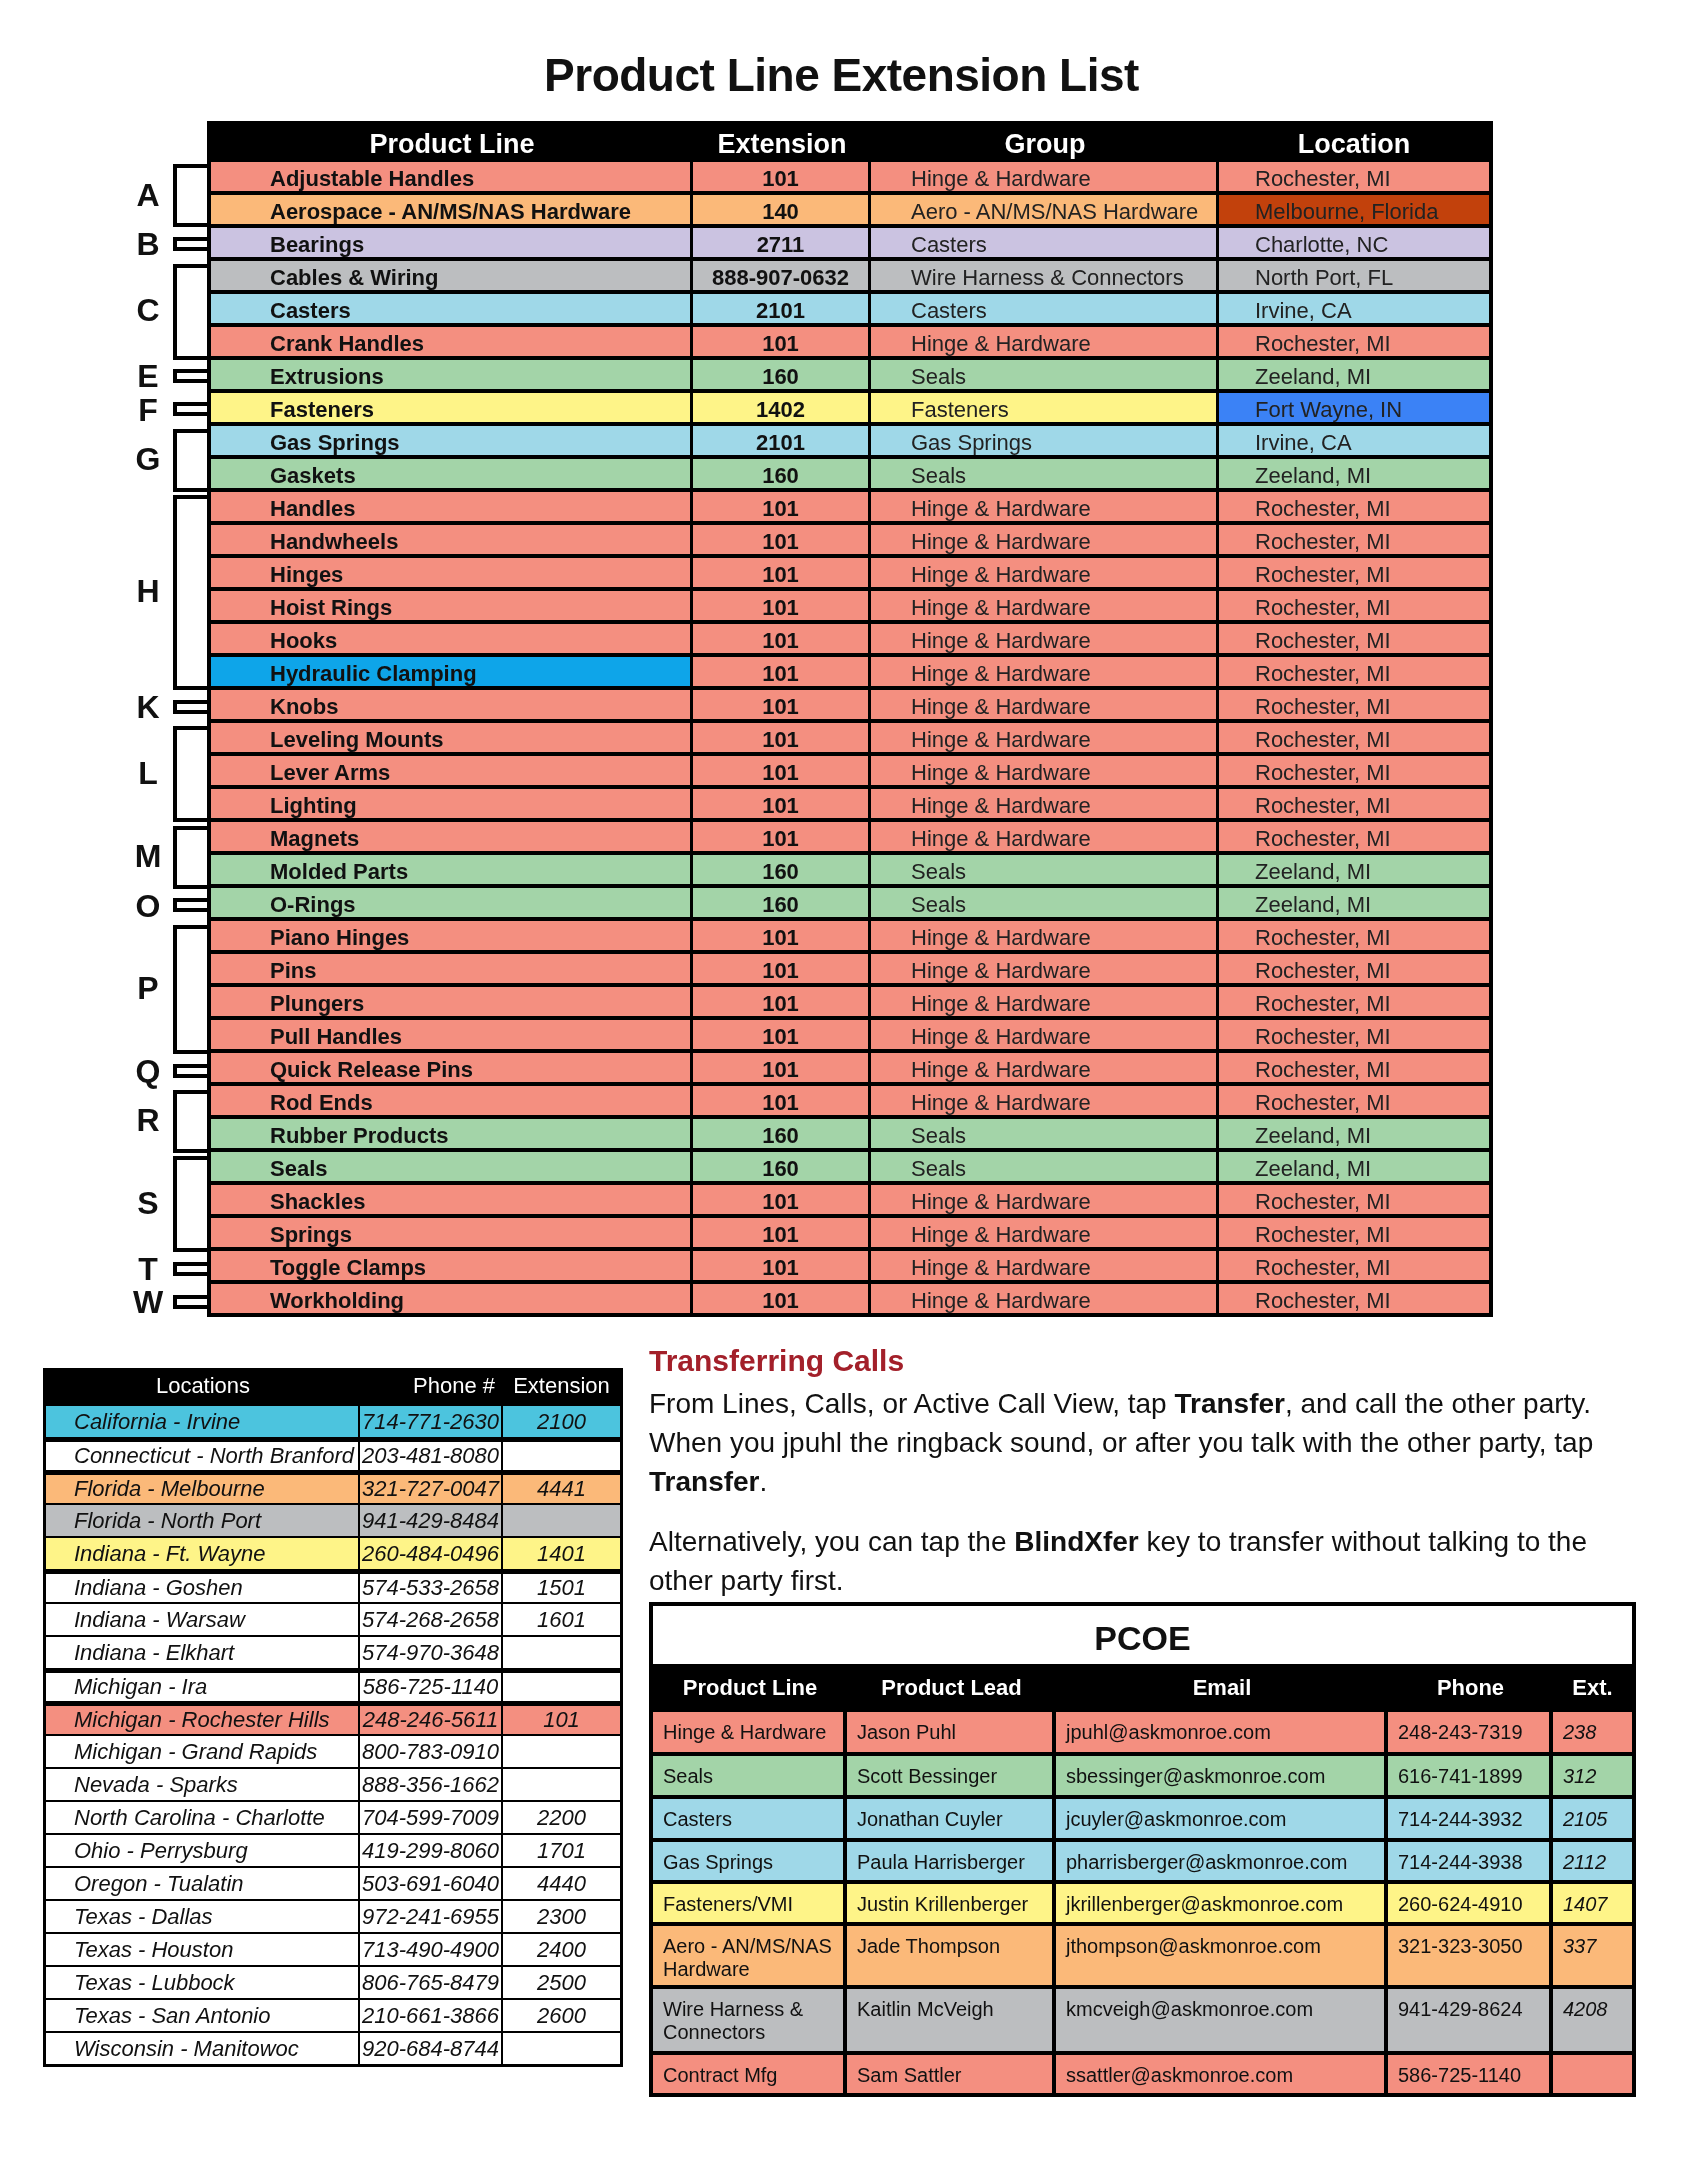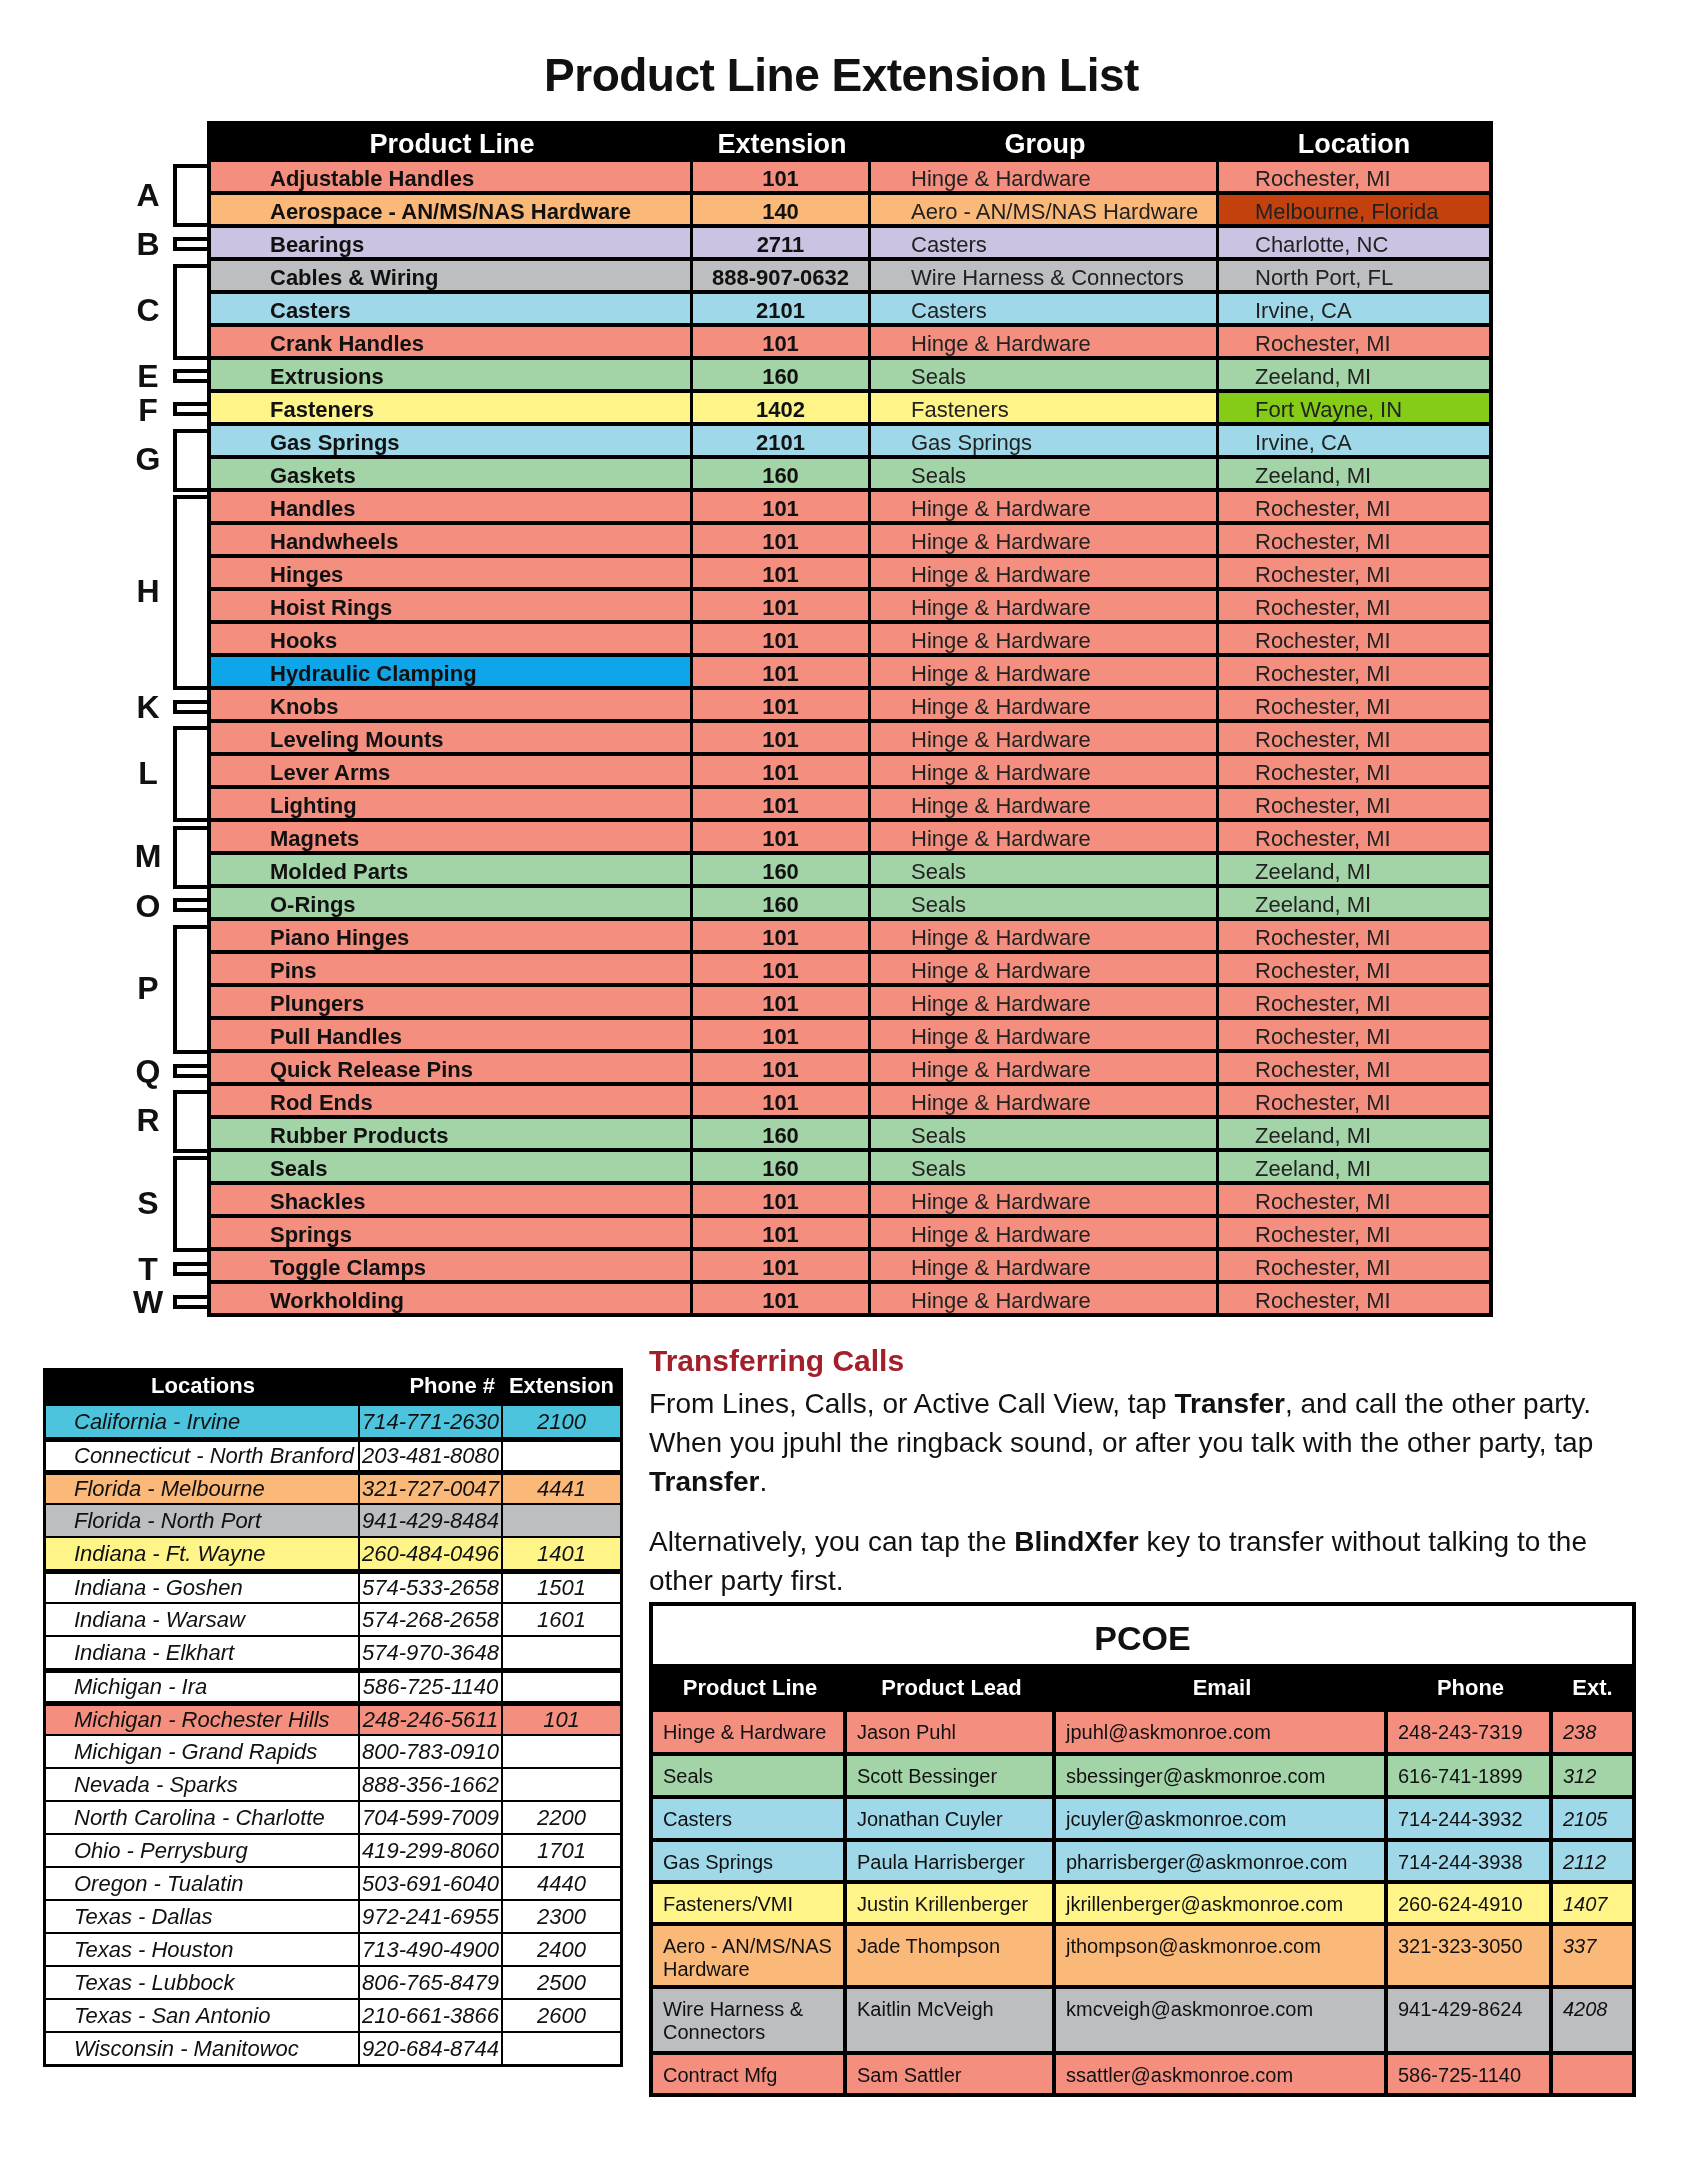--- a/index.html
+++ b/index.html
@@ -16,21 +16,21 @@
   .mrow .c1 { padding-left:59px; font-weight:bold; border-right:3px solid #000; }
   .mrow .c2 { justify-content:center; font-weight:bold; border-right:3px solid #000; }
   .mrow .c3 { padding-left:40px; border-right:3px solid #000; color:#222; }
   .mrow .c4 { padding-left:36px; color:#222; }
 
   .letter { position:absolute; left:133px; width:30px; text-align:center; font-weight:bold; font-size:32px; line-height:1; }
   .bracket { position:absolute; left:173px; width:34px; border:4px solid #000; border-right:none; box-sizing:border-box; }
 
   
   .loc { position:absolute; left:43px; top:1368px; width:580px; border:3px solid #000; border-top:none; box-sizing:border-box; }
-  .lhead { display:grid; grid-template-columns:314px 143px 1fr; height:36px; background:#000; color:#fff; font-weight:bold; font-size:22px; align-items:center; }
+  .lhead { display:grid; grid-template-columns:314px 143px 1fr; height:36px; background:#000; color:#fff; font-weight:normal; font-size:22px; align-items:center; }
   .lhead div { text-align:center; }
   .lhead .lh2 { text-align:right; padding-right:8px; }
   .lrow { display:grid; grid-template-columns:314px 143px 1fr; height:31px; border-top:2px solid #000; font-size:22px;font-style:italic; }
   .lrow.thick { border-top:5px solid #000; height:28px; }
   .lrow > div { display:flex; align-items:center; white-space:nowrap; overflow:hidden; }
   .lrow .l1 { padding-left:28px; border-right:2px solid #000; }
   .lrow .l2 { justify-content:center; border-right:2px solid #000; }
   .lrow .l3 { justify-content:center; }
 
   
@@ -99,21 +99,21 @@
       <div class="mrow" style="background: rgb(0, 0, 0);">
         <div class="c1" style="background: rgb(163, 212, 168);">Extrusions</div>
         <div class="c2" style="background: rgb(163, 212, 168);">160</div>
         <div class="c3" style="background: rgb(163, 212, 168);">Seals</div>
         <div class="c4" style="background: rgb(163, 212, 168);">Zeeland, MI</div>
       </div>
       <div class="mrow" style="background: rgb(0, 0, 0);">
         <div class="c1" style="background: rgb(254, 244, 136);">Fasteners</div>
         <div class="c2" style="background: rgb(254, 244, 136);">1402</div>
         <div class="c3" style="background: rgb(254, 244, 136);">Fasteners</div>
-        <div class="c4" style="background: #84cc16;">Fort Wayne, IN</div>
+        <div class="c4" style="background: #3b82f6;">Fort Wayne, IN</div>
       </div>
       <div class="mrow" style="background: rgb(0, 0, 0);">
         <div class="c1" style="background: rgb(159, 216, 232);">Gas Springs</div>
         <div class="c2" style="background: rgb(159, 216, 232);">2101</div>
         <div class="c3" style="background: rgb(159, 216, 232);">Gas Springs</div>
         <div class="c4" style="background: rgb(159, 216, 232);">Irvine, CA</div>
       </div>
       <div class="mrow" style="background: rgb(0, 0, 0);">
         <div class="c1" style="background: rgb(163, 212, 168);">Gaskets</div>
         <div class="c2" style="background: rgb(163, 212, 168);">160</div>

